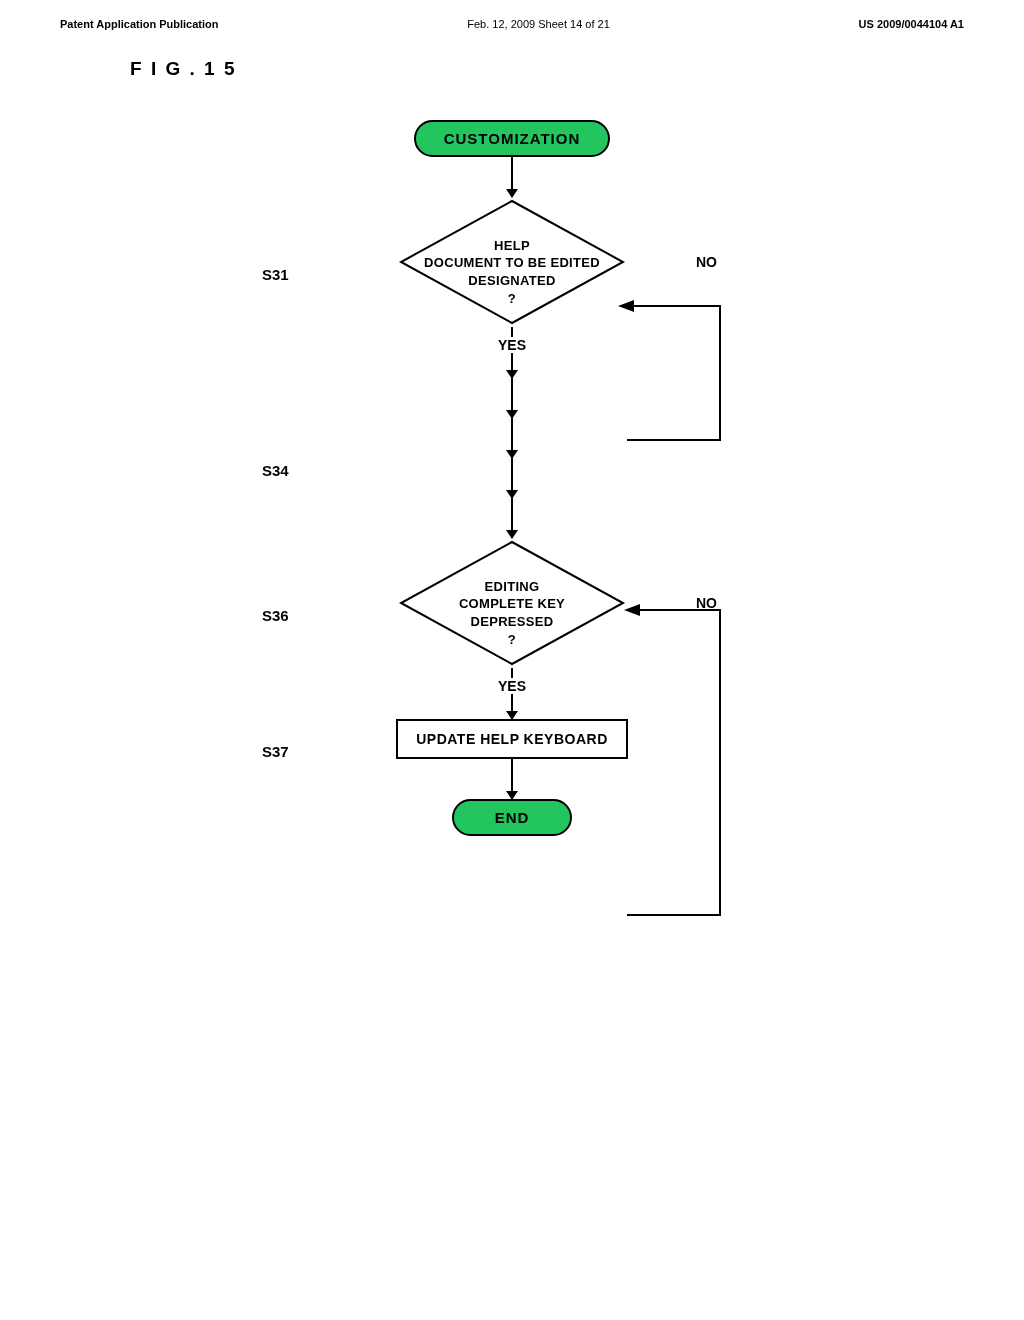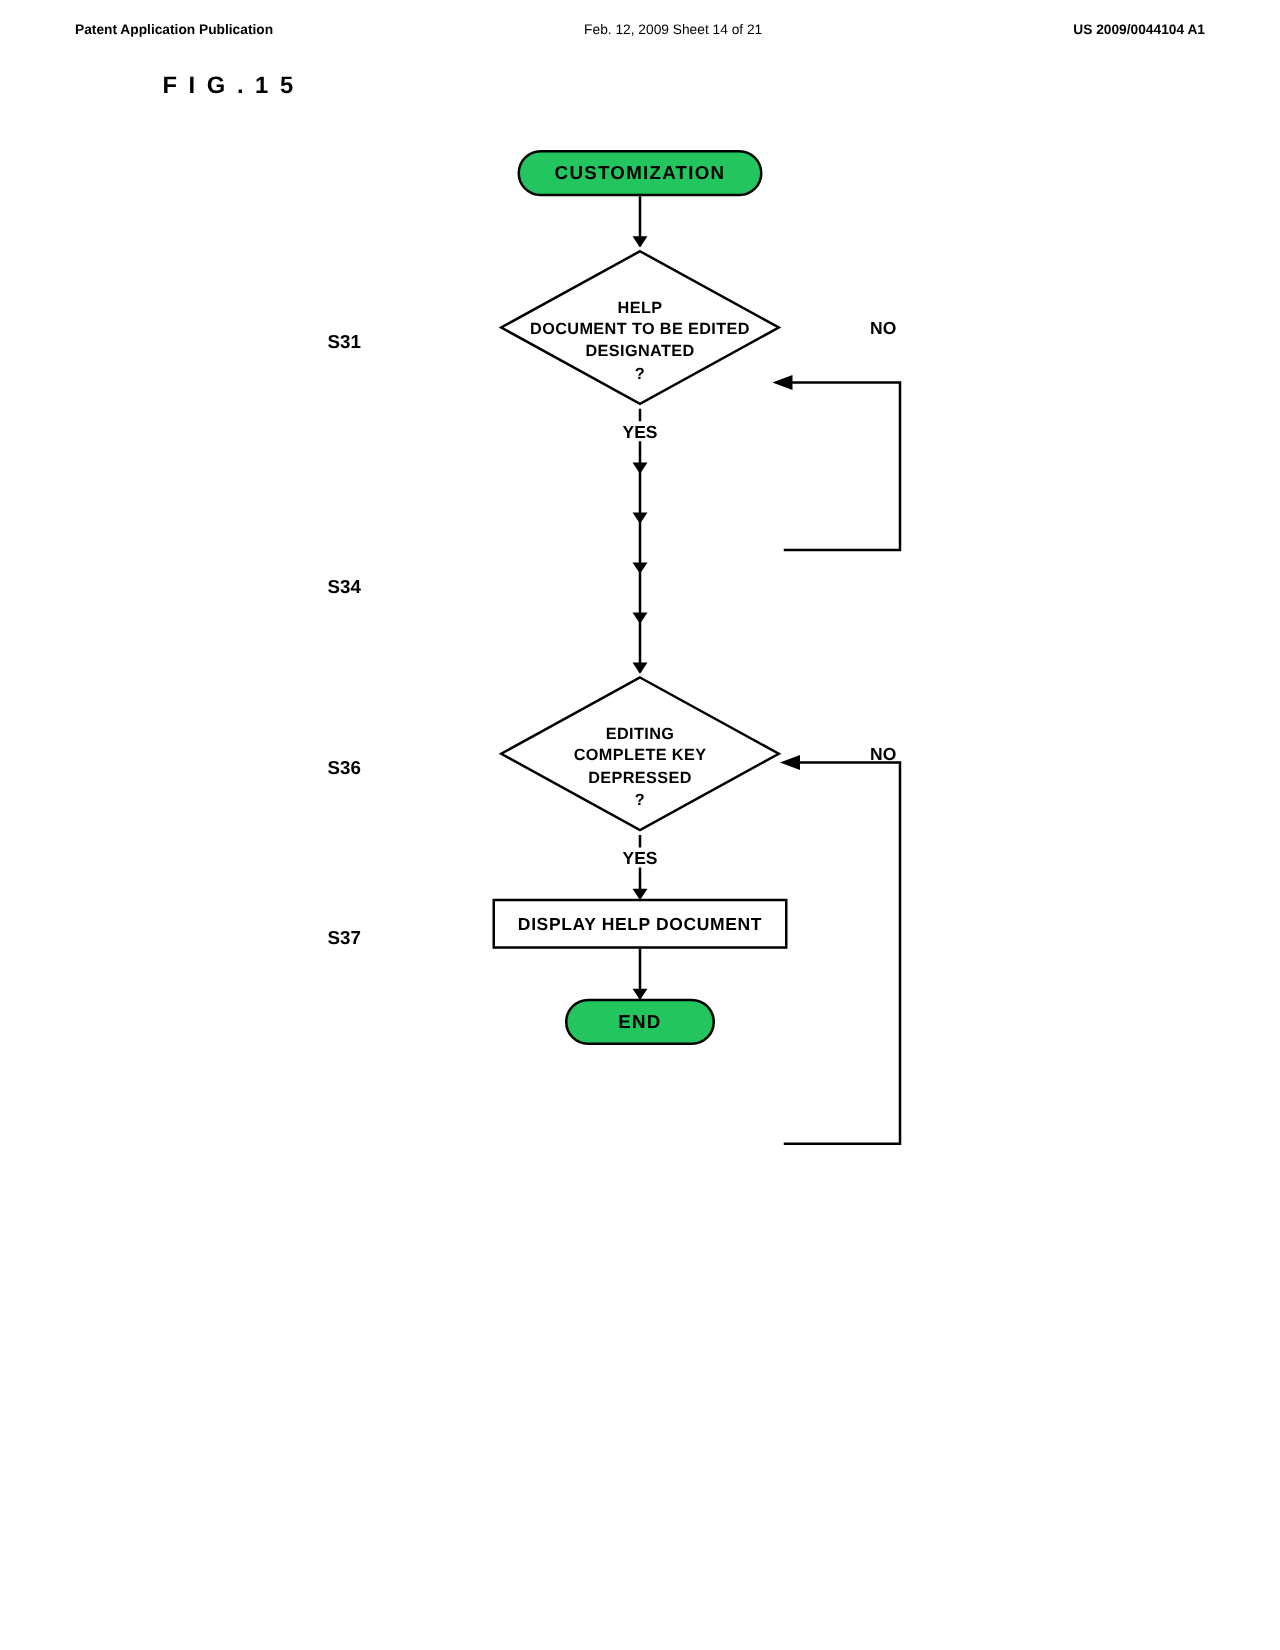--- a/index.html
+++ b/index.html
@@ -231,21 +231,21 @@
 
   <div style="display:flex;align-items:center;flex-direction:column;">
     <div style="height:10px;width:2px;background:#000;"></div>
     <span style="font-size:14px;font-weight:bold;">YES</span>
   </div>
 
   <div class="arrow-down" style="height:25px;"></div>
 
   <div class="row">
     <span class="step-label">S37</span>
-    <div class="rect-box">DISPLAY HELP DOCUMENT</div>
+    <div class="rect-box">UPDATE HELP KEYBOARD</div>
   </div>
 
   <div class="arrow-down" style="height:40px;"></div>
 
   <div class="fc-node">
     <div class="stadium" style="min-width:120px;padding:8px 40px;">END</div>
   </div>
 
 </div>
 

